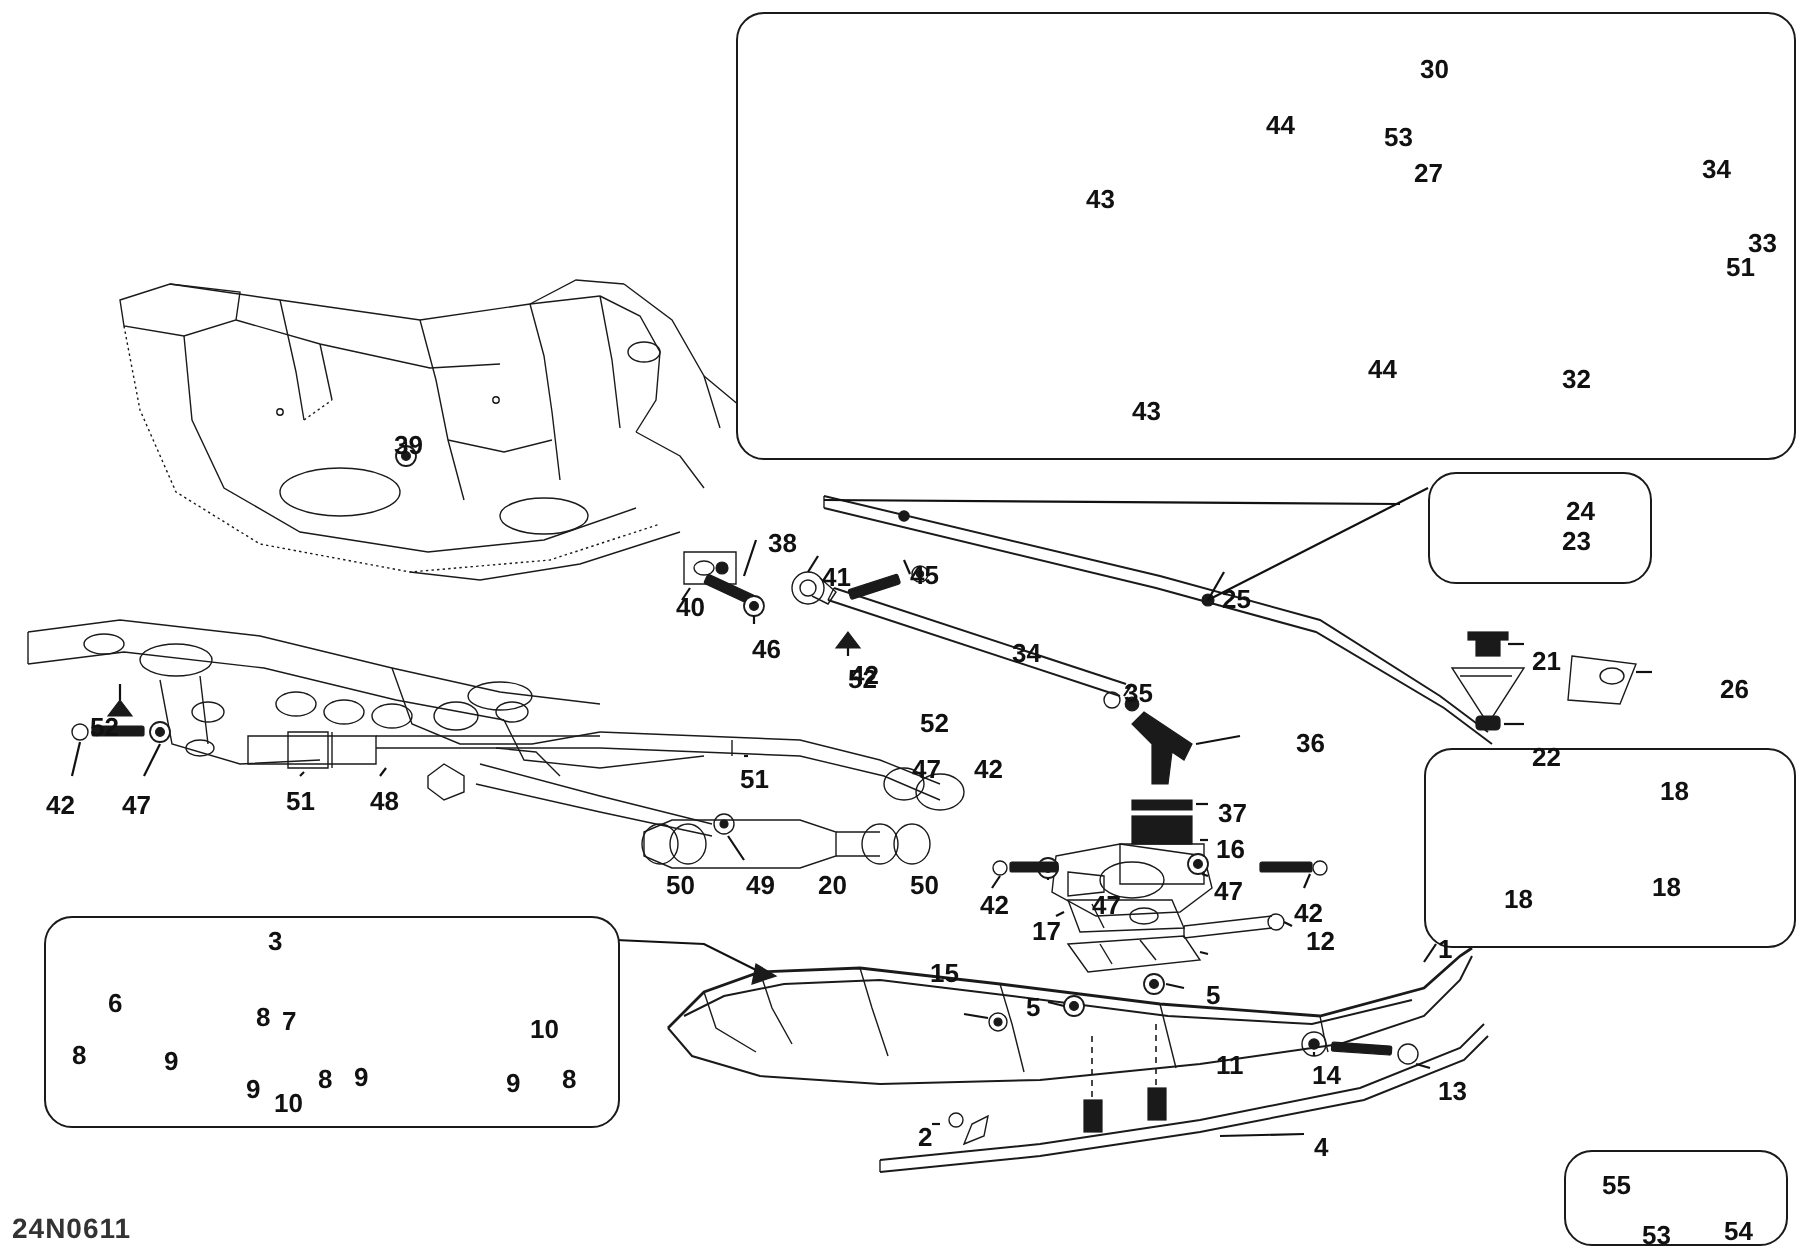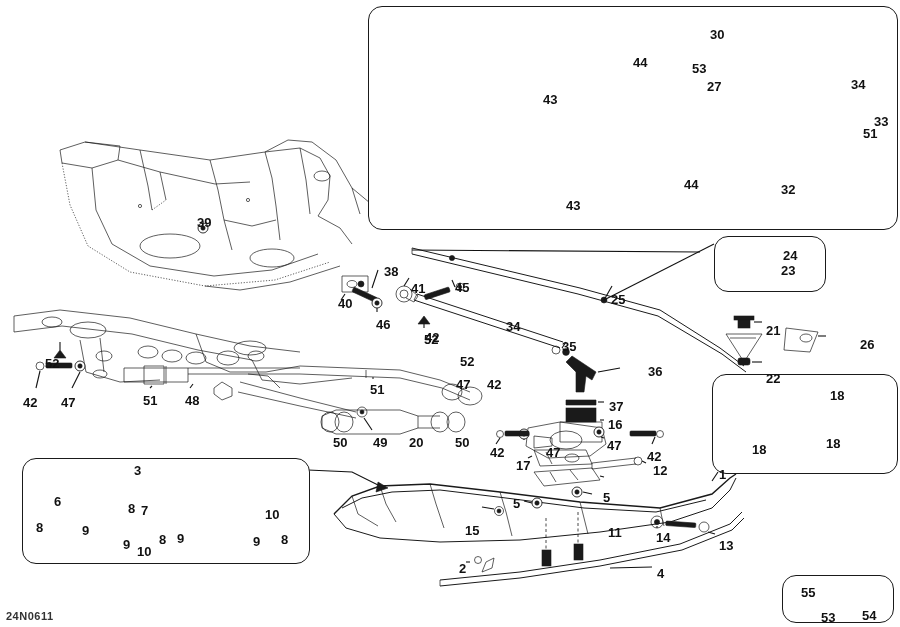--- a/index.html
+++ b/index.html
@@ -2,21 +2,21 @@
 <html><head>
 <meta charset="utf-8">
 <title>Parts Diagram</title>
 <style>
   html,body{margin:0;padding:0;background:#ffffff;}
   body{font-family:"Liberation Sans",sans-serif;}
   #page{position:relative;width:900px;height:627px;background:#fff;overflow:hidden;}
   .inset{position:absolute;border:1.6px solid #1a1a1a;border-radius:14px;background:#fff;}
   .callout{position:absolute;font-family:"Liberation Sans",sans-serif;font-weight:bold;
            font-size:13px;color:#111;line-height:1;white-space:nowrap;}
-  .footer-code{position:absolute;left:6px;bottom:5px;font-size:11px;font-weight:bold;
+  .footer-code{position:absolute;left:6px;bottom:5px;font-size:14px;font-weight:bold;
                color:#333;letter-spacing:.5px;font-family:"Liberation Sans",sans-serif;}
   svg{position:absolute;left:0;top:0;width:900px;height:627px;overflow:visible;}
   .ln{stroke:#1a1a1a;stroke-width:1;fill:none;}
   .ln2{stroke:#1a1a1a;stroke-width:1.4;fill:none;}
   .lnth{stroke:#1a1a1a;stroke-width:.7;fill:none;}
   .dash{stroke:#1a1a1a;stroke-width:.8;fill:none;stroke-dasharray:3 2.5;}
   .dot{stroke:#1a1a1a;stroke-width:.7;fill:none;stroke-dasharray:1.2 1.6;}
   .fillk{fill:#1a1a1a;stroke:#1a1a1a;stroke-width:.6;}
   .fillw{fill:#ffffff;stroke:#1a1a1a;stroke-width:.9;}
   .leader{stroke:#111;stroke-width:1.1;fill:none;}
@@ -475,21 +475,21 @@
       <div class="callout" style="left: 82px; top: 524px;">9</div>
       <div class="callout" style="left: 123px; top: 538px;">9</div>
       <div class="callout" style="left: 177px; top: 532px;">9</div>
       <div class="callout" style="left: 253px; top: 535px;">9</div>
       <div class="callout" style="left: 137px; top: 545px;">10</div>
       <div class="callout" style="left: 265px; top: 508px;">10</div>
       <div class="callout" style="left: 608px; top: 478px; margin-top: 48px;">11</div>
       <div class="callout" style="left: 653px; top: 464px;">12</div>
       <div class="callout" style="left: 719px; top: 539px;">13</div>
       <div class="callout" style="left: 656px; top: 531px;">14</div>
-      <div class="callout" style="left: 465px; top: 524px;">15</div>
+      <div class="callout" style="left: 465px; top: 480px;">15</div>
       <div class="callout" style="left: 608px; top: 418px;">16</div>
       <div class="callout" style="left: 516px; top: 459px;">17</div>
       <div class="callout" style="left: 830px; top: 389px;">18</div>
       <div class="callout" style="left: 826px; top: 437px;">18</div>
       <div class="callout" style="left: 752px; top: 443px;">18</div>
       <div class="callout" style="left: 409px; top: 436px;">20</div>
       <div class="callout" style="left: 766px; top: 324px;">21</div>
       <div class="callout" style="left: 766px; top: 360px; margin-top: 12px;">22</div>
       <div class="callout" style="left: 781px; top: 264px;">23</div>
       <div class="callout" style="left: 783px; top: 249px;">24</div>

